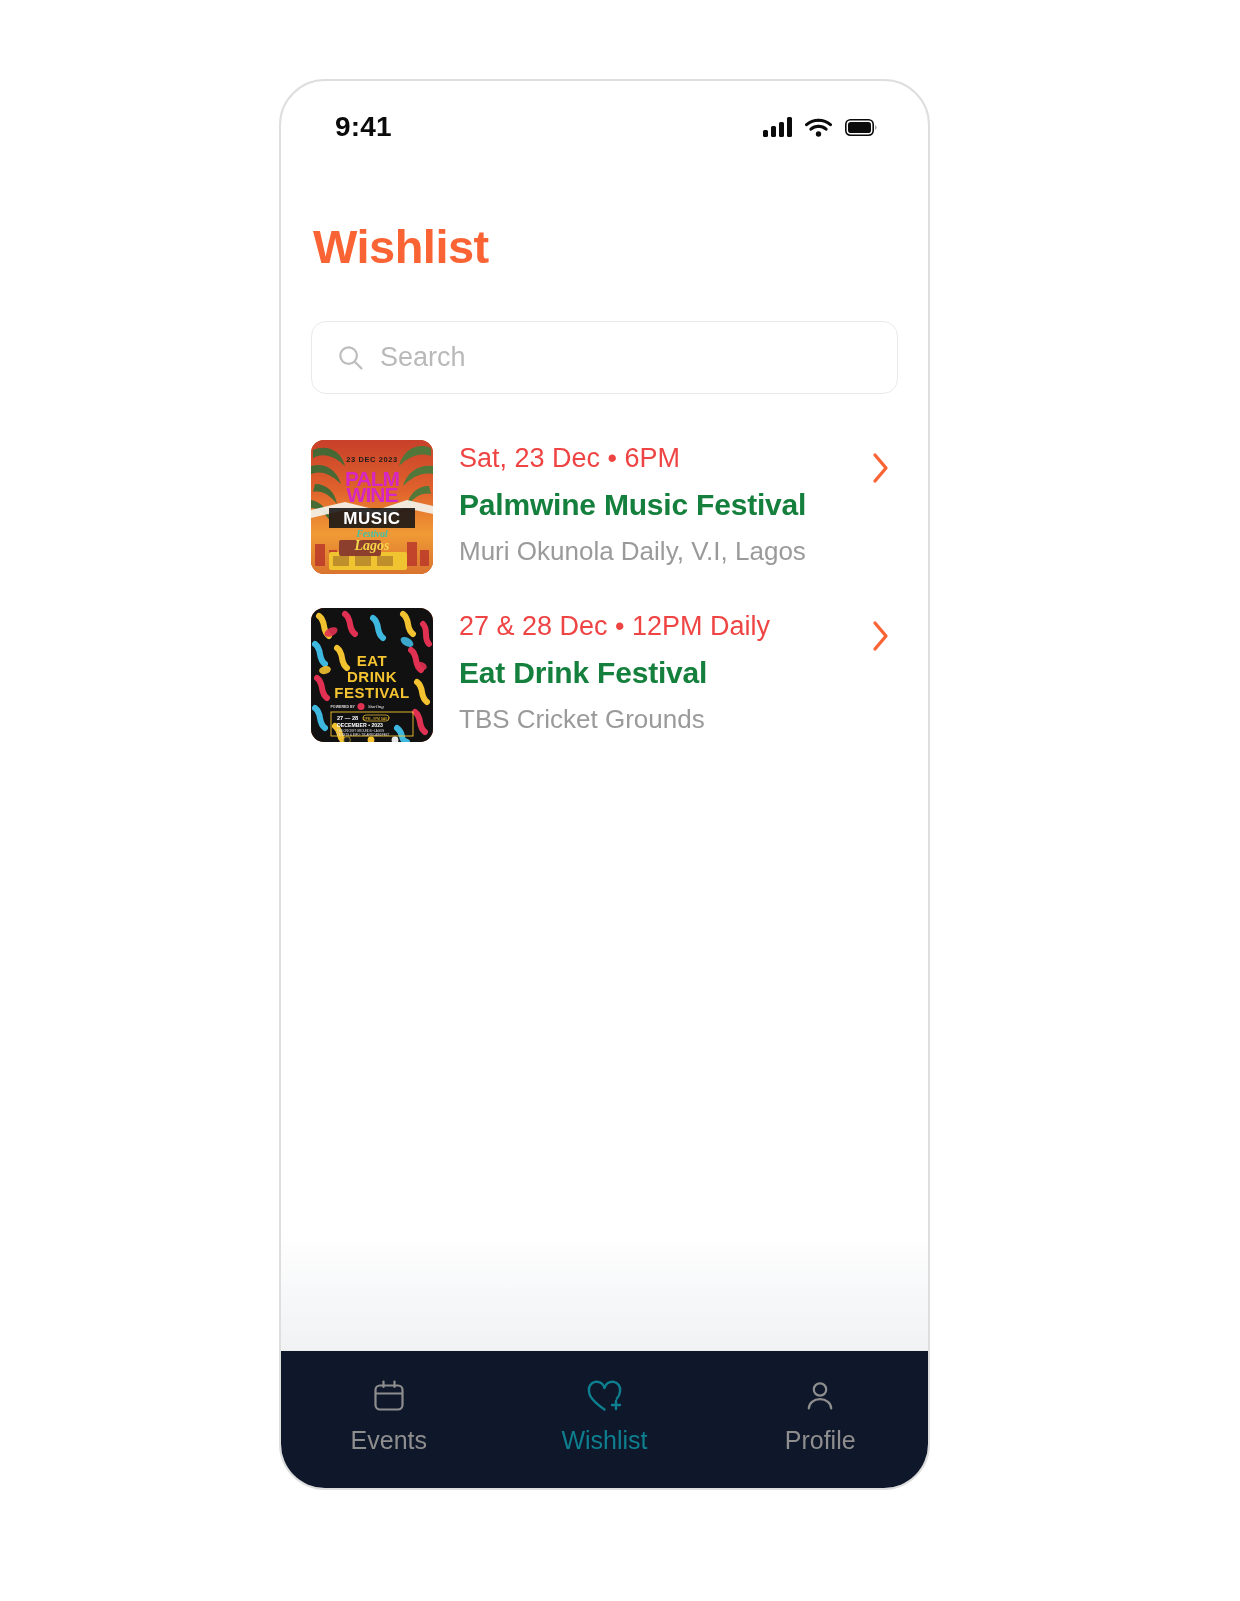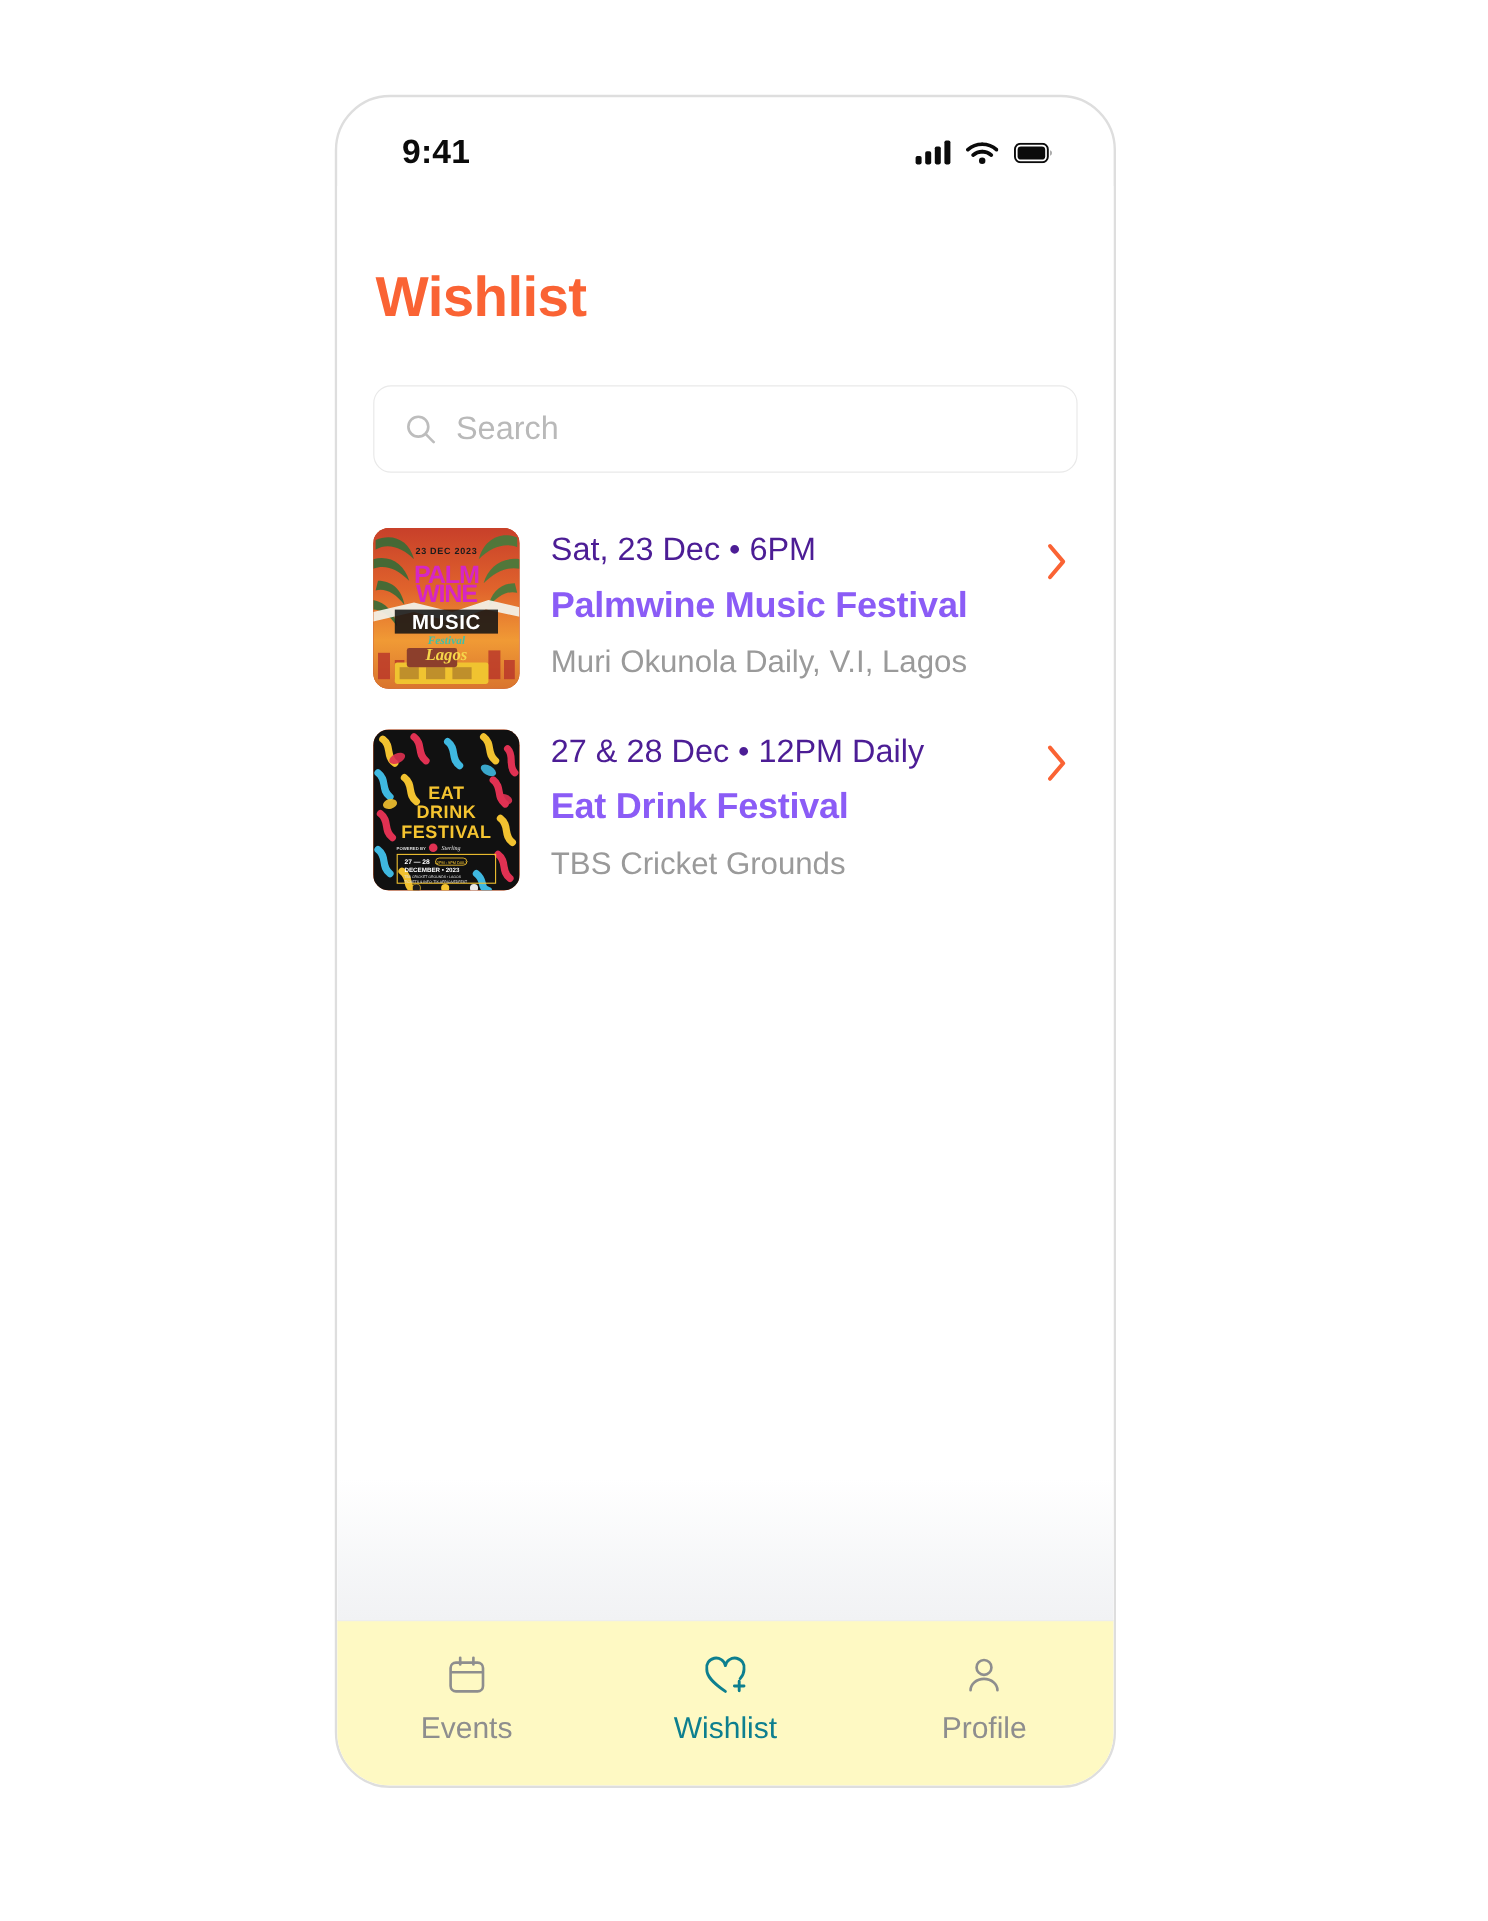--- a/index.html
+++ b/index.html
@@ -138,28 +138,28 @@
     overflow: hidden;
     position: relative;
     background: #c2410c;
   }
   .thumb svg { display: block; width: 100%; height: 100%; }
 
   .ev-body { flex: 1 1 auto; min-width: 0; padding-top: 3px; }
   .ev-date {
     font-size: 27px;
     font-weight: 500;
-    color: #4c1d95;
+    color: #ef4444;
     line-height: 1.15;
     white-space: nowrap;
   }
   .ev-title {
     font-size: 30px;
     font-weight: 700;
-    color: #8b5cf6;
+    color: #15803d;
     line-height: 1.2;
     margin-top: 13px;
     letter-spacing: -0.2px;
   }
   .ev-venue {
     font-size: 26px;
     font-weight: 400;
     color: #9a9a9a;
     line-height: 1.2;
     margin-top: 13px;
@@ -181,21 +181,21 @@
     left: 0; right: 0; bottom: 0;
     height: 118px;
     background: linear-gradient(to bottom, rgba(246,247,248,0) 0%, rgba(243,244,246,0.85) 70%, rgba(241,242,244,1) 100%);
     pointer-events: none;
   }
 
   
   .tabbar {
     flex: 0 0 auto;
     height: 138px;
-    background: #fef9c3;
+    background: #0f172a;
     border-top: 1.5px solid #eeeeee;
     display: flex;
     align-items: flex-start;
     padding-top: 26px;
   }
   .tab {
     flex: 1 1 0;
     display: flex;
     flex-direction: column;
     align-items: center;

